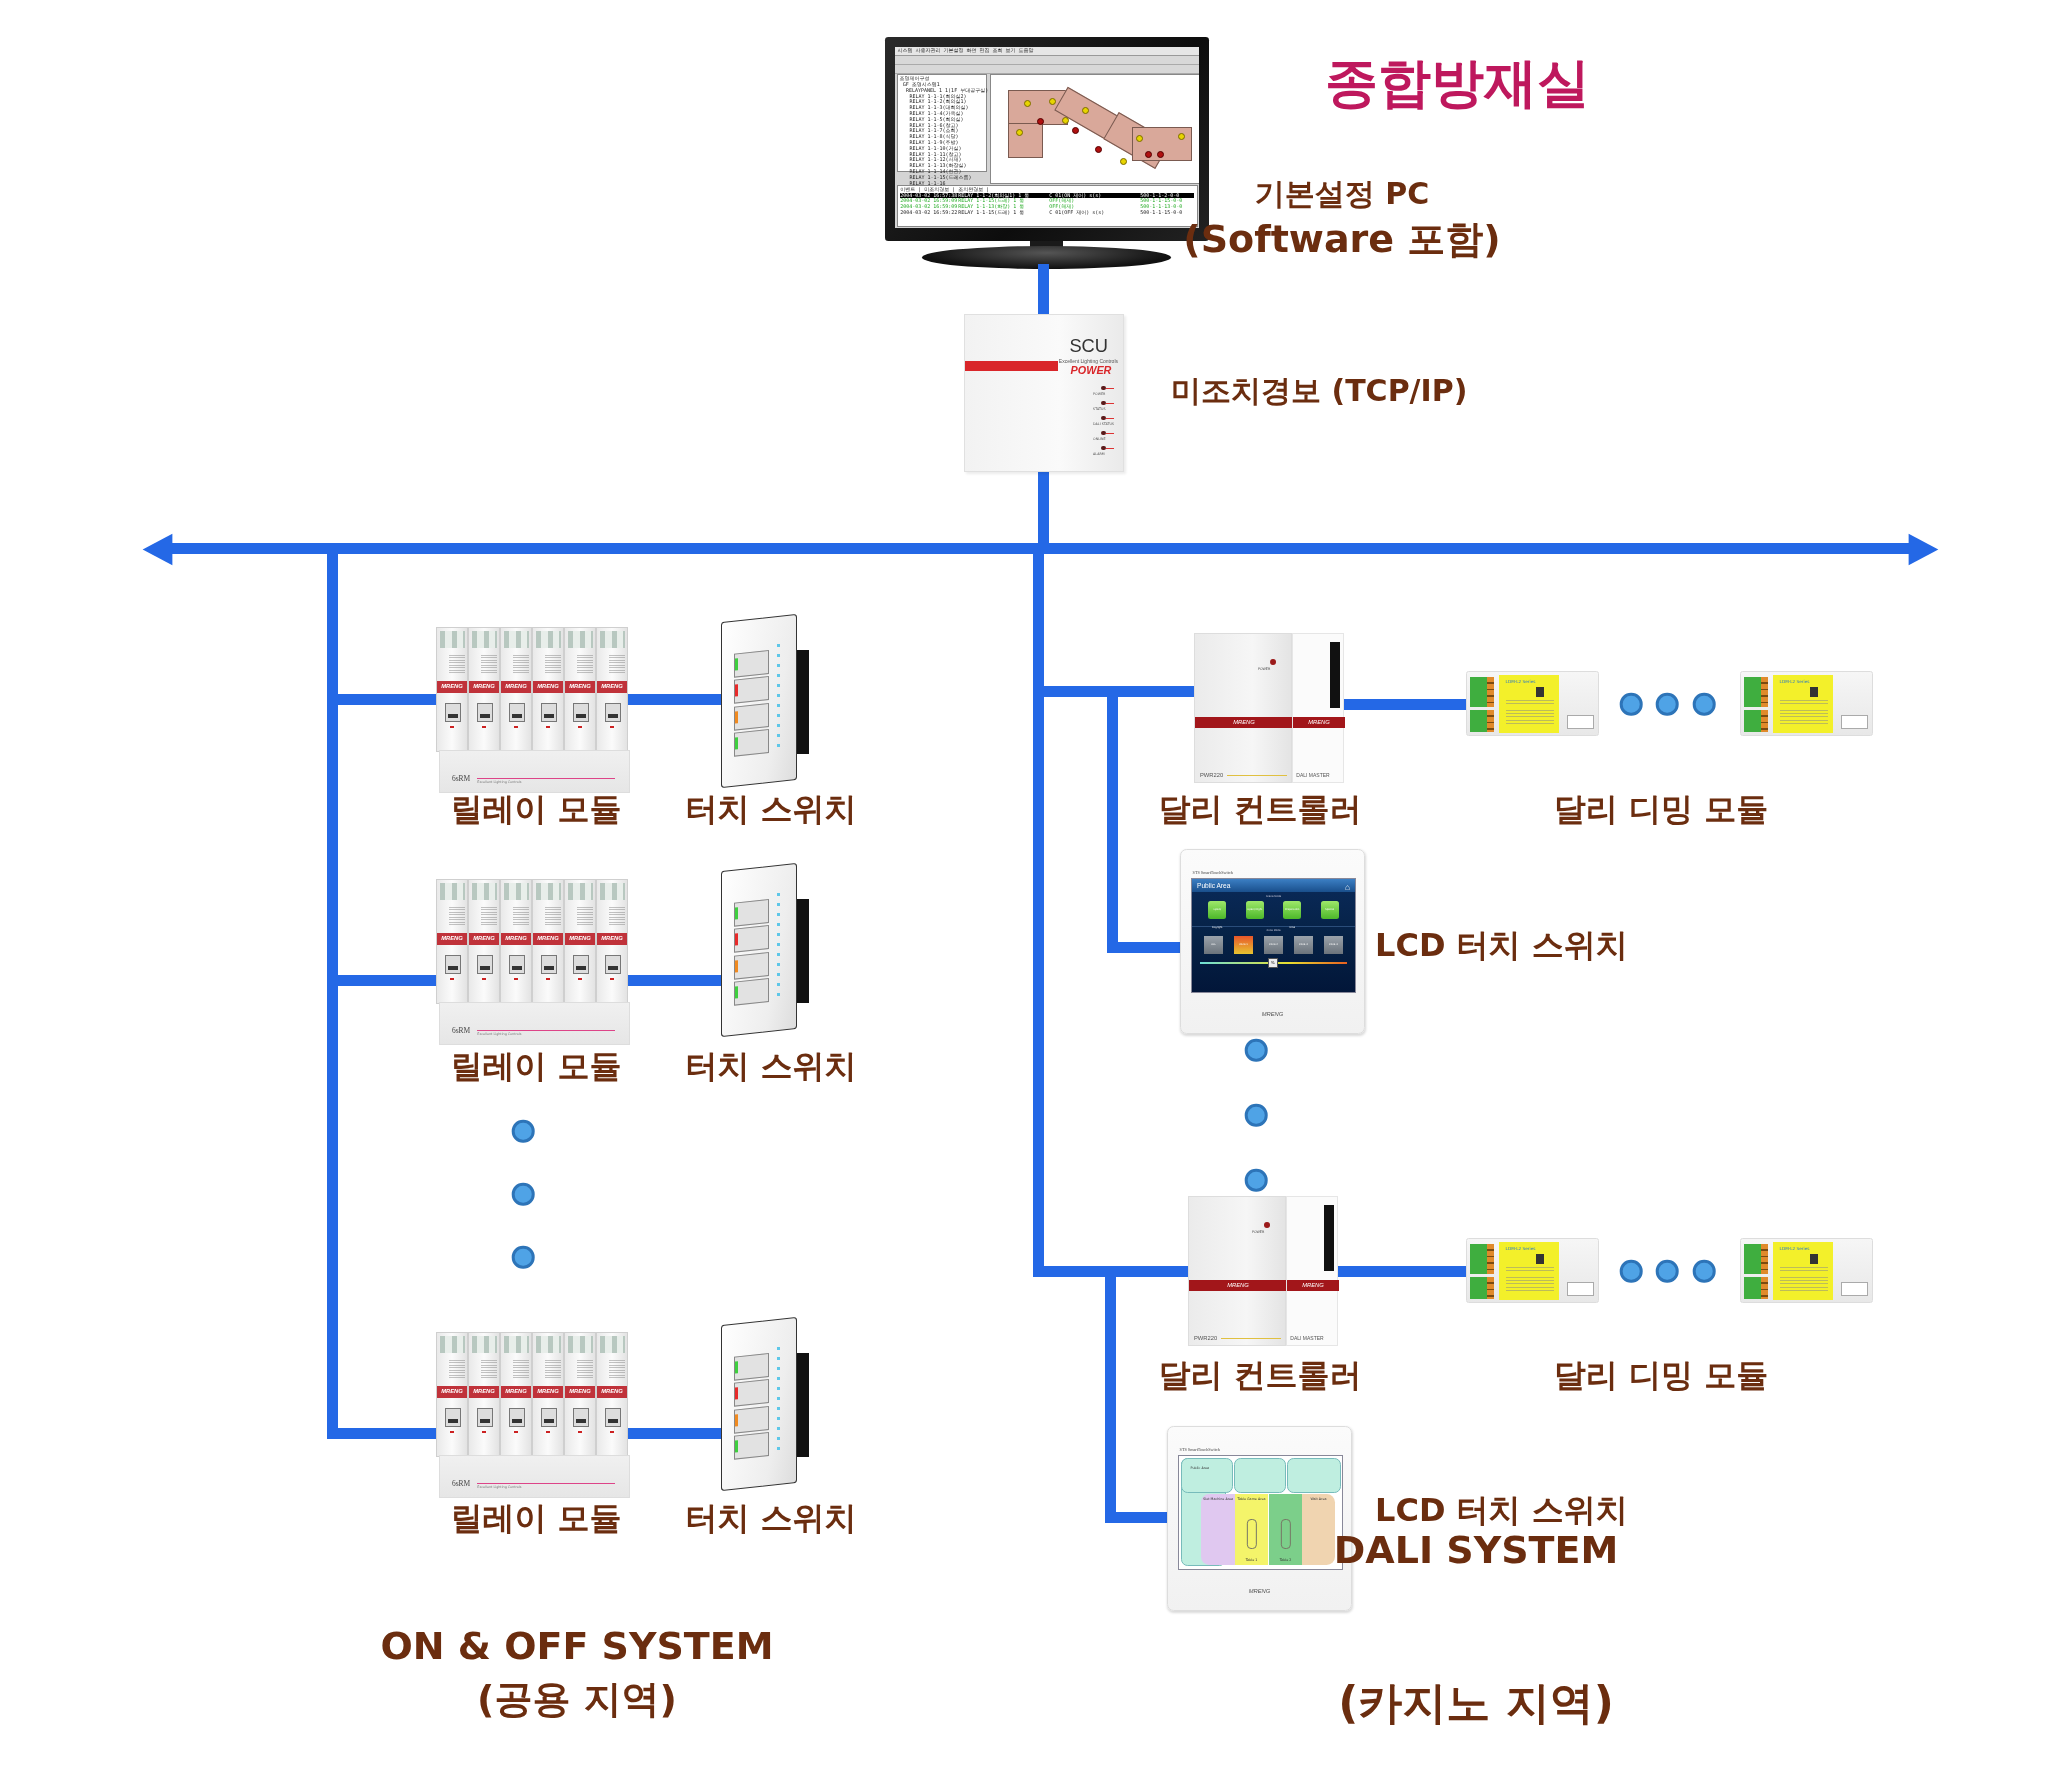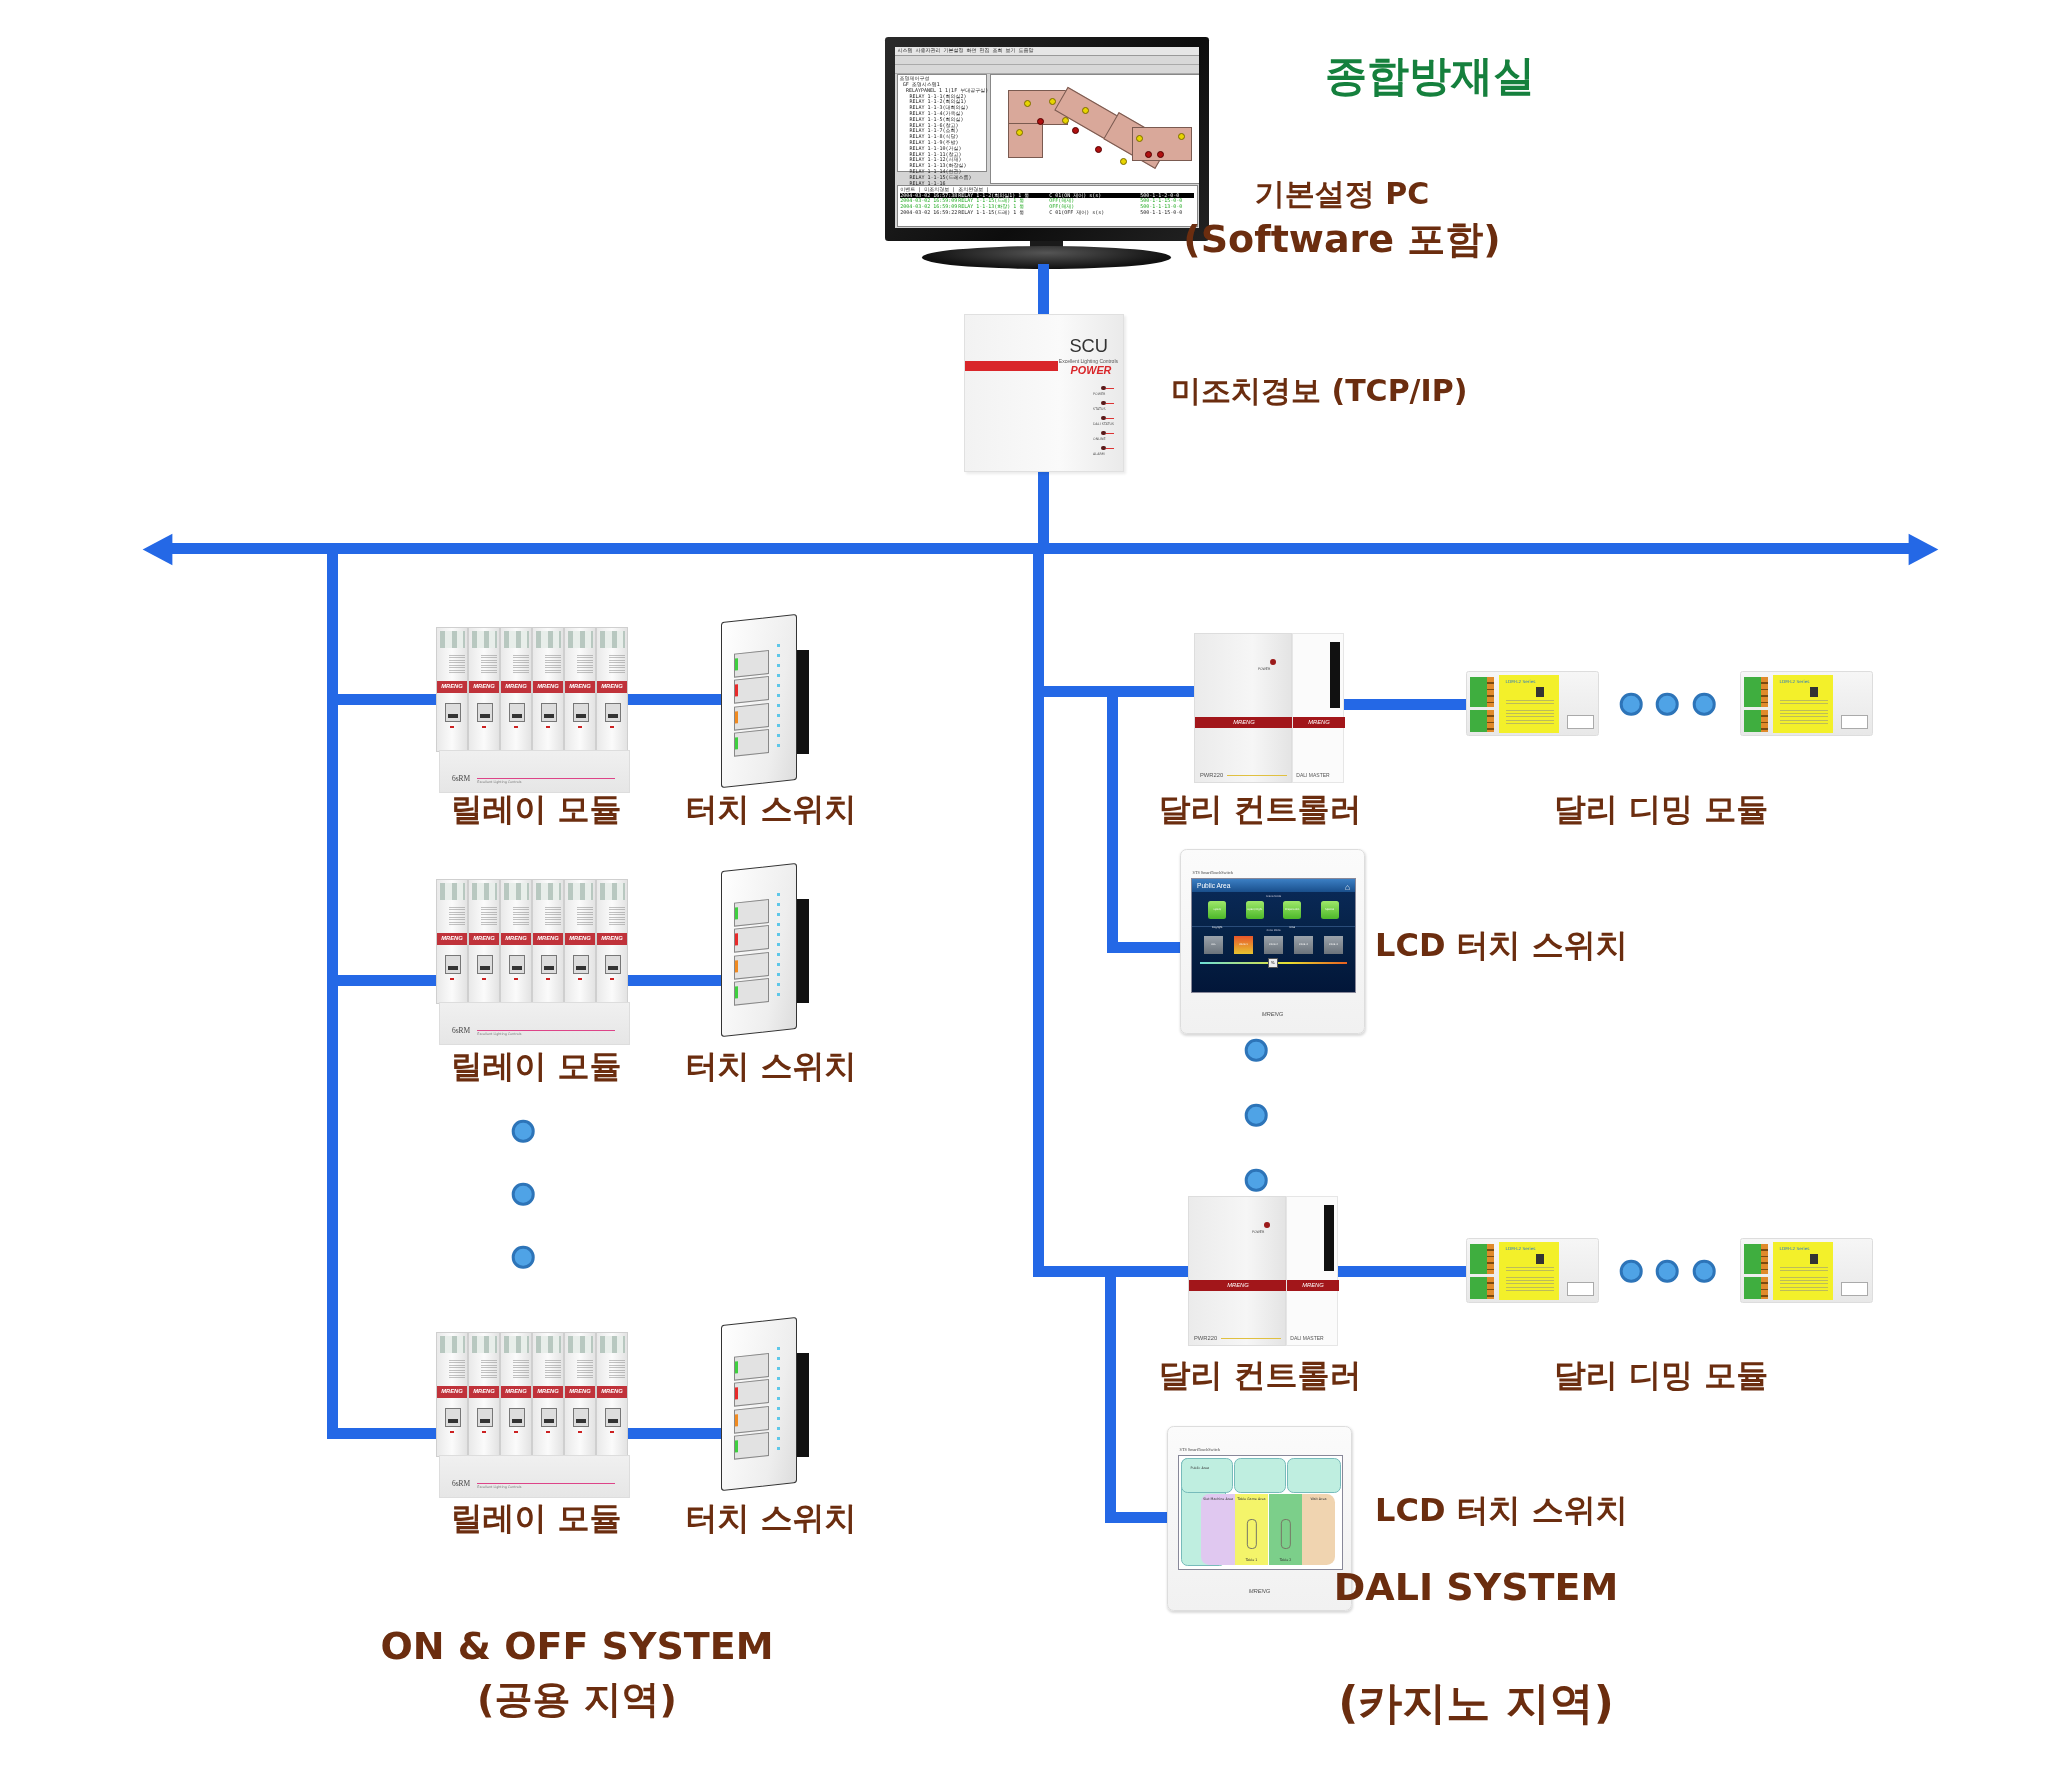--- a/index.html
+++ b/index.html
@@ -163,21 +163,21 @@
           <div class="log-row green"><span style="display: inline-block; width: 58px;">2004-03-02 16:59:09</span><span style="display: inline-block; width: 91px;">RELAY 1-1-15(드레) 1 동</span><span style="display: inline-block; width: 91px;">OFF(해제)</span><span style="display: inline-block; width: 50px;">500-1-1-15-0-0</span></div>
           <div class="log-row green"><span style="display: inline-block; width: 58px;">2004-03-02 16:59:09</span><span style="display: inline-block; width: 91px;">RELAY 1-1-13(화장) 1 동</span><span style="display: inline-block; width: 91px;">OFF(해제)</span><span style="display: inline-block; width: 50px;">500-1-1-13-0-0</span></div>
           <div class="log-row normal"><span style="display: inline-block; width: 58px;">2004-03-02 16:59:22</span><span style="display: inline-block; width: 91px;">RELAY 1-1-15(드레) 1 동</span><span style="display: inline-block; width: 91px;">C 01(OFF 제어) s(s)</span><span style="display: inline-block; width: 50px;">500-1-1-15-0-0</span></div>
         </div>
     </div>
   </div>
 </div>
 <div class="monitor-neck"></div>
 <div class="monitor-stand"></div>
 
-<div class="abs" style="left:1325px;top:48px;font-size:42px;font-weight:bold;color:#15803d;white-space:nowrap;">종합방재실</div>
+<div class="abs" style="left:1325px;top:48px;font-size:53px;font-weight:bold;color:#be185d;white-space:nowrap;">종합방재실</div>
 <div class="label center" style="left:1342px;top:174px;font-size:30px;">기본설정 PC</div>
 <div class="label center" style="left:1342px;top:214px;font-size:38px;">(Software 포함)</div>
 
 <div class="line" style="left:1038px;top:264px;width:10.8px;height:52px;"></div>
 <div class="line" style="left:1038px;top:469px;width:10.8px;height:83px;"></div>
 <div class="line" style="left:166px;top:543px;width:1749px;height:10.8px;"></div>
 <svg class="abs" style="left:141px;top:532px;" width="33" height="35" viewBox="0 0 40 42">
     <polygon points="2,21 38,2 38,40" fill="#2468e6"></polygon>
   </svg>
 <svg class="abs" style="left:1907px;top:532px;" width="33" height="35" viewBox="0 0 40 42">
@@ -605,15 +605,15 @@
         <div class="tname">Table 2</div>
       </div>
       <div class="lcd2-zone" style="left: 123px; width: 33px; background: rgb(240, 212, 176); border-radius: 0px 8.3px 8.3px 0px;">
         <div class="zn">Wait Area</div>
       </div>
     </div>
   <div class="lcd-logo">MRENG</div>
 </div>
 <div class="label" style="left:1375px;top:1489px;font-size:32px;">LCD 터치 스위치</div>
 
-<div class="label center" style="left:1476px;top:1565px;font-size:38px;">DALI SYSTEM</div>
+<div class="label center" style="left:1476px;top:1528px;font-size:38px;">DALI SYSTEM</div>
 <div class="label center" style="left:1476px;top:1674px;font-size:44px;">(카지노 지역)</div>
 
 
 </body></html>

